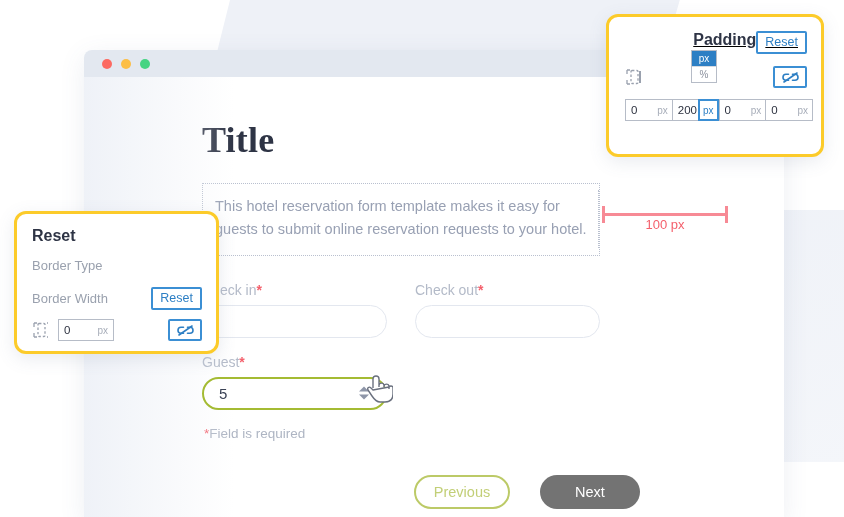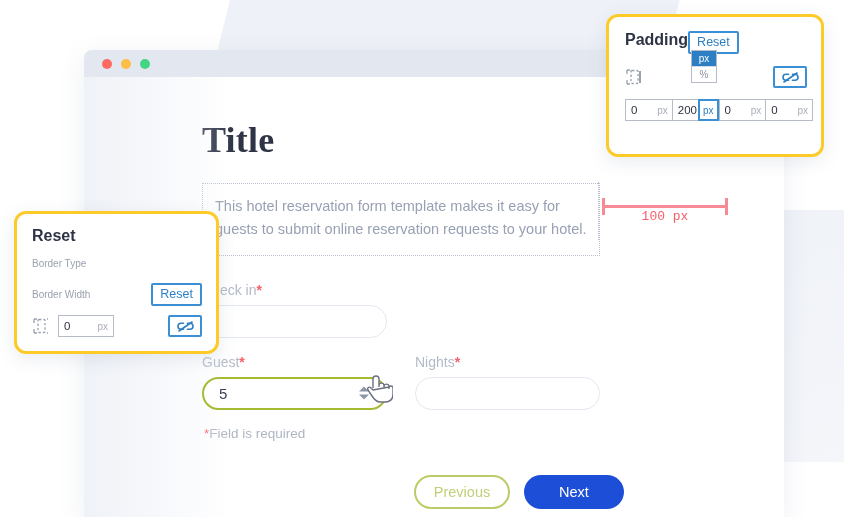--- a/index.html
+++ b/index.html
@@ -150,59 +150,58 @@
 
   .err-msg {
     font-size: 13.5px;
     color: #aeb5c3;
     margin: 13px 0 0 2px;
   }
   .err-msg .star { color: #f4606c; }
 
   .actions {
     display: flex;
-    gap: 14px;
+    gap: 30px;
     margin: 34px 0 0 212px;
   }
   .btn {
     height: 34px;
     border-radius: 18px;
     font-size: 14.5px;
     display: flex; align-items: center; justify-content: center;
     cursor: pointer;
   }
   .btn.prev {
     width: 96px;
     border: 2px solid #bcca67;
     background: #fff;
     color: #c2cf77;
   }
   .btn.next {
     width: 100px;
     border: none;
-    background: #1d4ed8;
+    background: #737373;
     color: #ffffff;
   }
 
   
   .cursor {
     position: absolute;
     left: 365px; top: 374px;
     width: 28px; height: 34px;
     pointer-events: none;
     z-index: 40;
   }
 
   
   .measure {
     position: absolute;
-    left: 602px; top: 196px;
+    left: 602px; top: 204px;
     width: 126px; height: 30px;
     z-index: 12;
-    font-family: Liberation Mono, monospace;
   }
   .measure .bar {
     position: absolute; left: 0; top: 9px;
     width: 126px; height: 3px; background: #f78a95;
   }
   .measure .cap {
     position: absolute; top: 2px; width: 3px; height: 17px; background: #f78a95;
   }
   .measure .cap.l { left: 0; }
   .measure .cap.r { right: 0; }
@@ -232,21 +231,21 @@
     font-weight: 700;
     color: #2e3445;
   }
 
   
   #padding-panel {
     left: 606px; top: 14px;
     width: 218px; height: 143px;
     padding: 14px 14px 0 16px;
   }
-  .pp-head { display: flex; justify-content: flex-start; align-items: flex-start; }
+  .pp-head { display: flex; justify-content: flex-end; align-items: flex-start; text-decoration: underline; }
   .btn-blue {
     border: 2px solid #3b8fd4;
     color: #2d7fc4;
     background: #fff;
     font-size: 12.5px;
     padding: 2px 7px;
     border-radius: 2px;
     line-height: 1.2;
     cursor: pointer;
   }
@@ -307,21 +306,21 @@
   .unit-menu .on { background: #2d7fc4; color: #fff; }
   .unit-menu .off { color: #8b919e; border-top: 1px solid #d7dae0; }
 
   
   #border-panel {
     left: 14px; top: 211px;
     width: 205px; height: 143px;
     padding: 13px 14px 0 15px;
   }
   .bp-row { display: flex; align-items: center; margin-top: 13px; }
-  .bp-label { font-size: 10px; color: #9aa1ae; }
+  .bp-label { font-size: 13px; color: #9aa1ae; }
   .bp-select {
     margin-left: 10px;
     flex: 1;
     height: 24px;
     border: 1px solid #8d929d;
     display: flex; align-items: center;
     padding-left: 8px;
     font-size: 12px;
     color: #2d3240;
     font-weight: 600;
@@ -390,36 +389,36 @@
 
       <div class="desc-box">
         <p>This hotel reservation form template makes it easy for guests to submit online reservation requests to your hotel.</p>
       </div>
 
       <div class="row">
         <div class="field">
           <span class="field-label"><span>Check in</span><span class="req">*</span></span>
           <div class="input"></div>
         </div>
+        <div class="field">
+          <span class="field-label"><span>Check out</span><span class="req">*</span></span>
+          <div class="input"></div>
+        </div>
       </div>
 
       <div class="row">
         <div class="field">
           <span class="field-label"><span>Guest</span><span class="req">*</span></span>
           <div class="input active">
             <span class="val">5</span>
             <span class="spinner">
               <span class="spin-up"></span>
               <span class="spin-dn"></span>
             </span>
           </div>
-        </div>
-        <div class="field">
-          <span class="field-label"><span>Nights</span><span class="req">*</span></span>
-          <div class="input"></div>
         </div>
       </div>
 
       <div class="err-msg"><span class="star">*</span><span>Field is required</span></div>
 
       <div class="actions">
         <div class="btn prev">Previous</div>
         <div class="btn next">Next</div>
       </div>
     </div>

